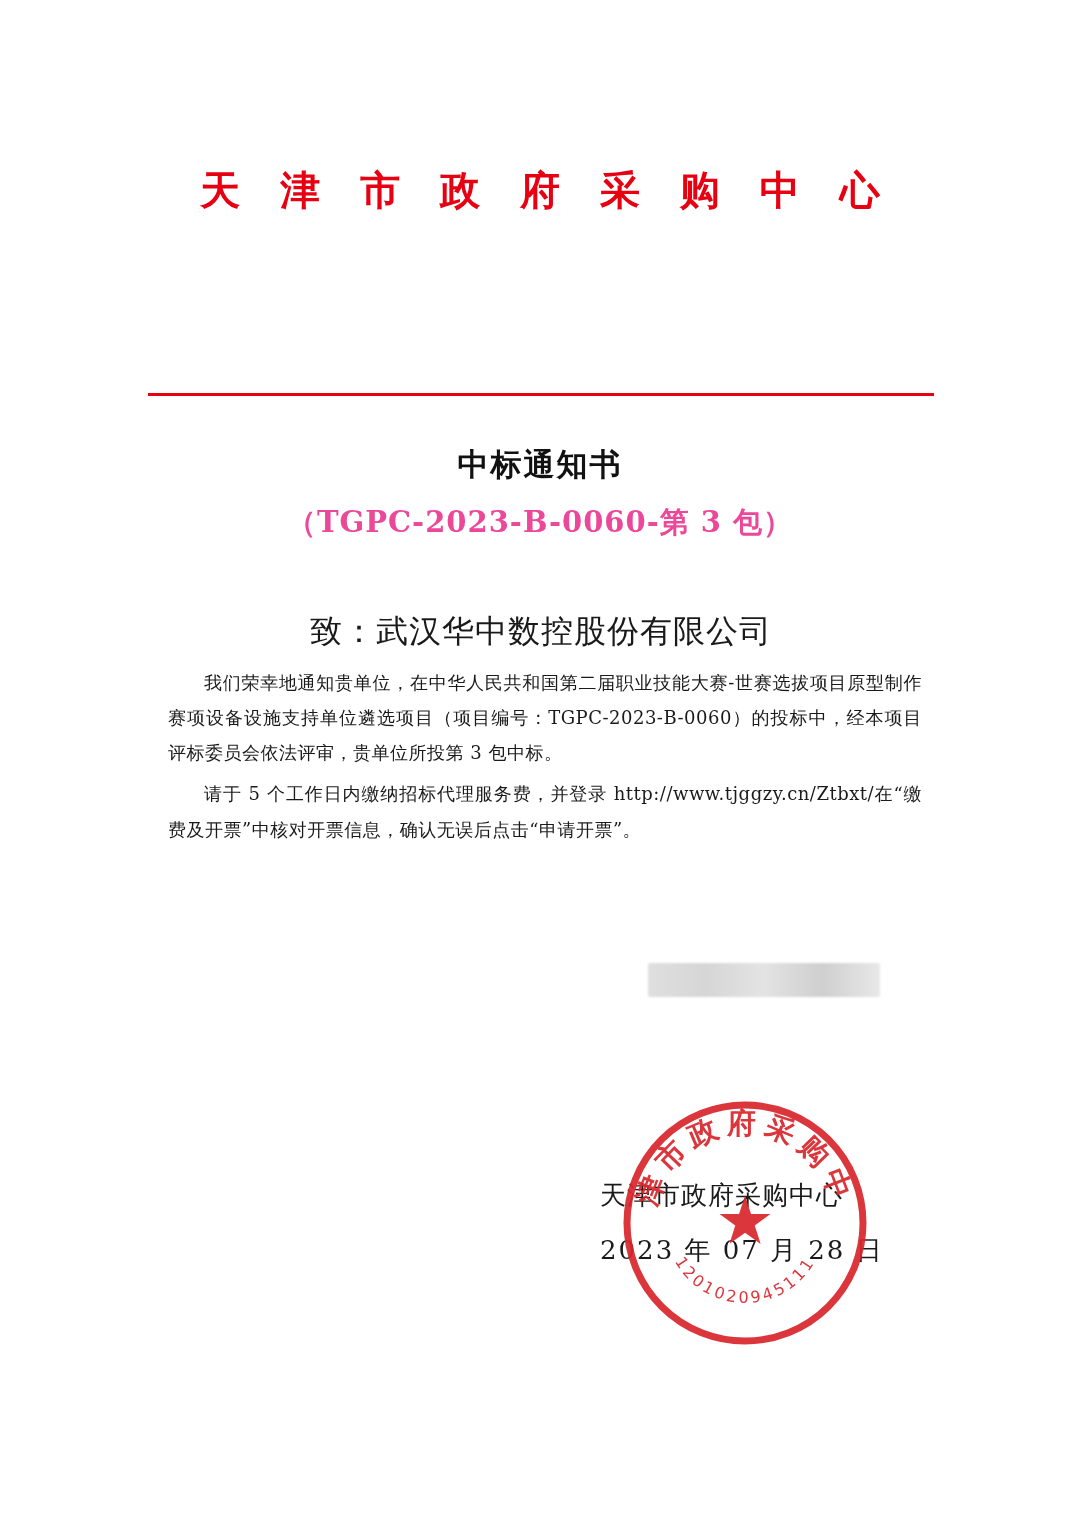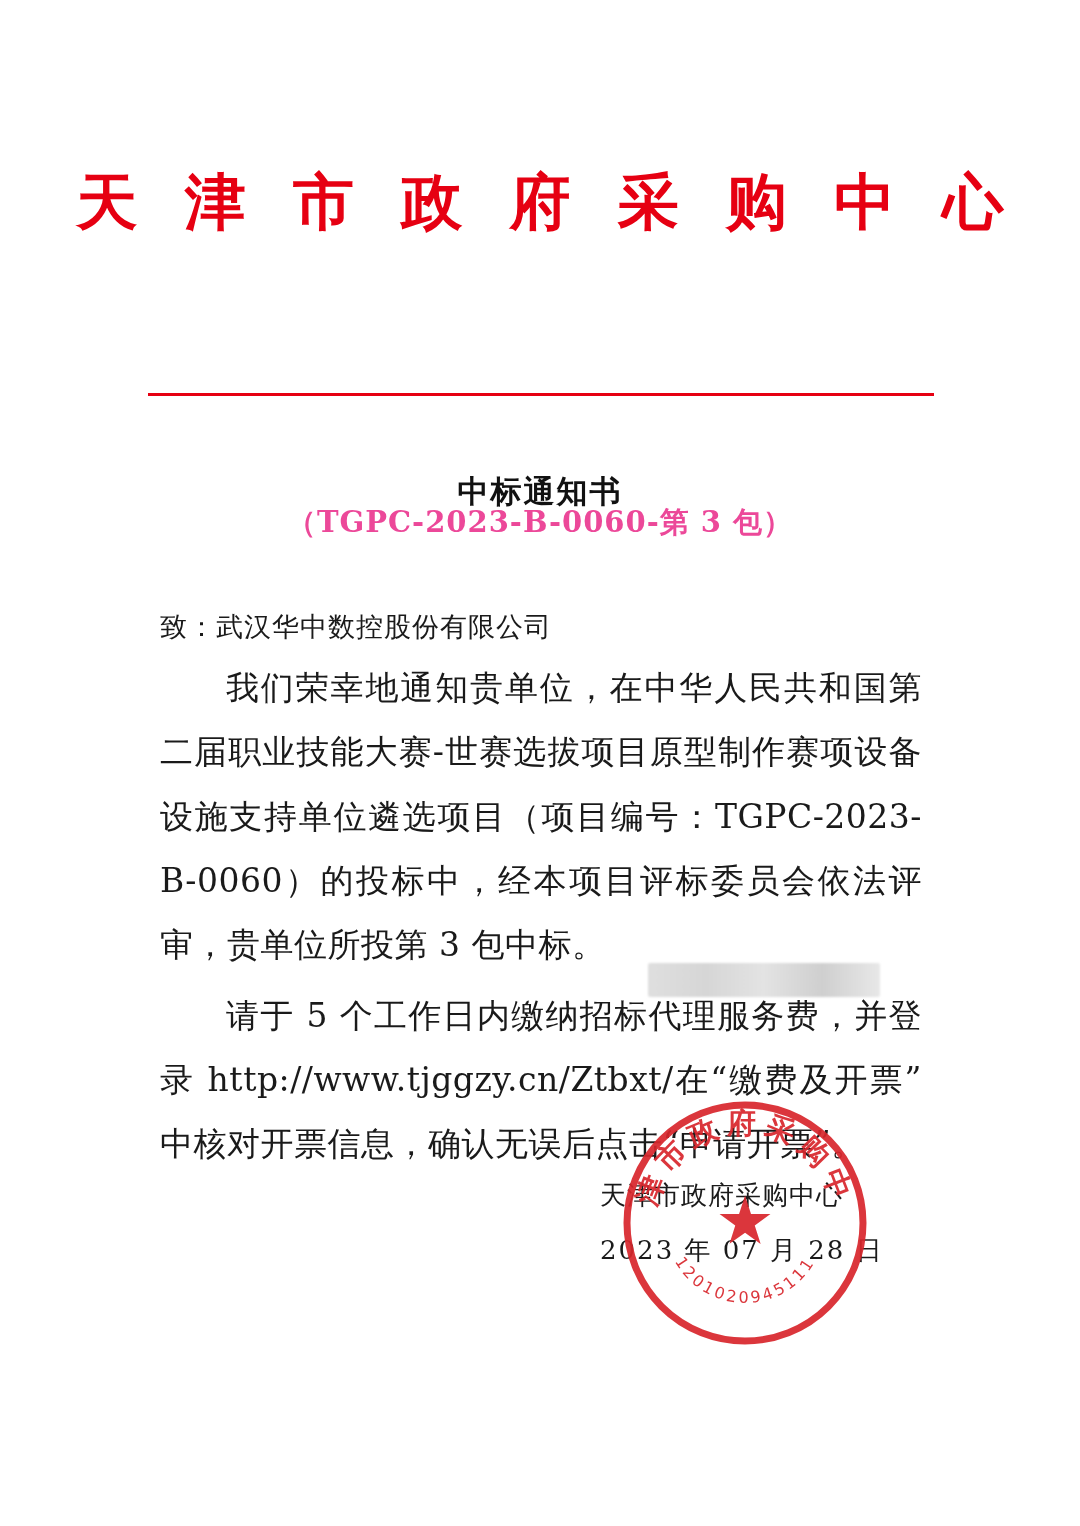--- a/index.html
+++ b/index.html
@@ -28,21 +28,21 @@
     position: absolute;
     top: 168px;
     left: 0;
     width: 1080px;
     text-align: center;
   }
   .letterhead-title {
     color: #e60012;
     font-family: "DejaVu Serif", "Liberation Serif", serif;
     font-weight: bold;
-    font-size: 61px;
+    font-size: 40px;
     letter-spacing: 13px;
     text-indent: 13px;
     line-height: 1.1;
     white-space: nowrap;
   }
 
   .rule {
     position: absolute;
     top: 393px;
     left: 148px;
@@ -55,21 +55,20 @@
   .doc-title {
     position: absolute;
     top: 444px;
     left: 0;
     width: 1080px;
     text-align: center;
     font-size: 31px;
     font-weight: bold;
     letter-spacing: 2px;
     color: #111;
-    margin-top: 27px;
   }
   .doc-subtitle {
     position: absolute;
     top: 503px;
     left: 0;
     width: 1080px;
     text-align: center;
     font-size: 29px;
     font-weight: bold;
     letter-spacing: 1px;
@@ -77,34 +76,35 @@
   }
 
   
   .body-wrap {
     position: absolute;
     top: 602px;
     left: 160px;
     width: 762px;
   }
   .addressee {
-    font-size: 27px;
+    font-size: 32px;
     line-height: 1.85;
     letter-spacing: 1px;
     margin-bottom: 4px;
     white-space: nowrap;
+    text-align: center;
   }
   .para {
-    font-size: 33px;
+    font-size: 18px;
     line-height: 1.95;
     letter-spacing: 0.5px;
     text-align: justify;
     text-align-last: left;
     text-indent: 2em;
-    margin: 0 0 6px 0;
+    margin: 0 0 6px 8px;
   }
   .para.tight {
     text-align-last: left;
   }
 
   
   .redact {
     position: absolute;
     top: 963px;
     left: 648px;

